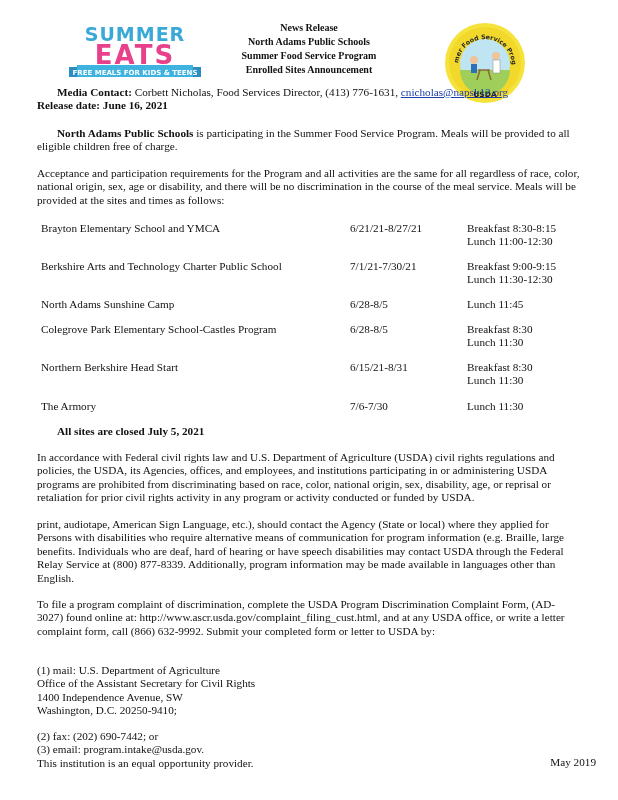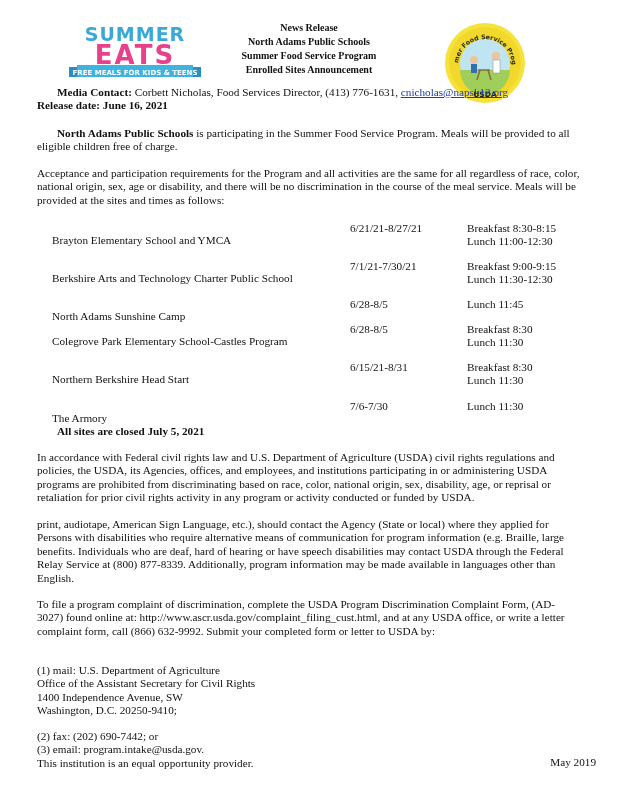--- a/index.html
+++ b/index.html
@@ -29,21 +29,21 @@
 
   .block { position: absolute; left: 37px; width: 560px; }
   .b { font-weight: bold; margin-left: 20px; }
   a.email { color: #1a3da8; text-decoration: underline; }
 
   .p { margin: 0; }
 
   
   .sites { position: absolute; left: 37px; top: 222px; width: 560px; }
   .site-row { position: relative; }
-  .site-name { position: absolute; left: 15px; top: 0; margin-top: 12px; }
+  .site-name { position: absolute; left: 4px; top: 0; }
   .site-dates { position: absolute; left: 313px; top: 0; }
   .site-times { position: absolute; left: 430px; top: 0; }
   .site-times div { margin: 0; }
 
   .footer-date { position: absolute; right: 22px; top: 756px; }
 </style>
 </head>
 <body>
 
 <div class="page">

